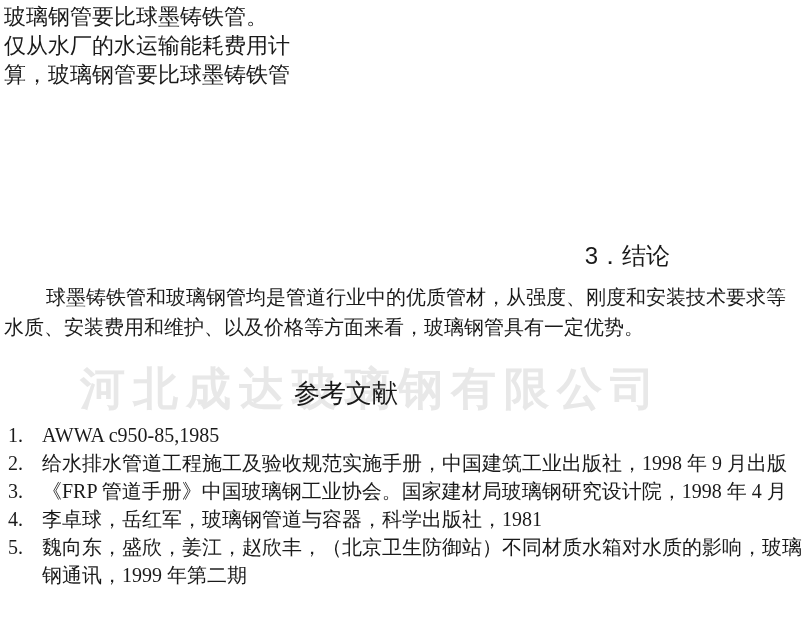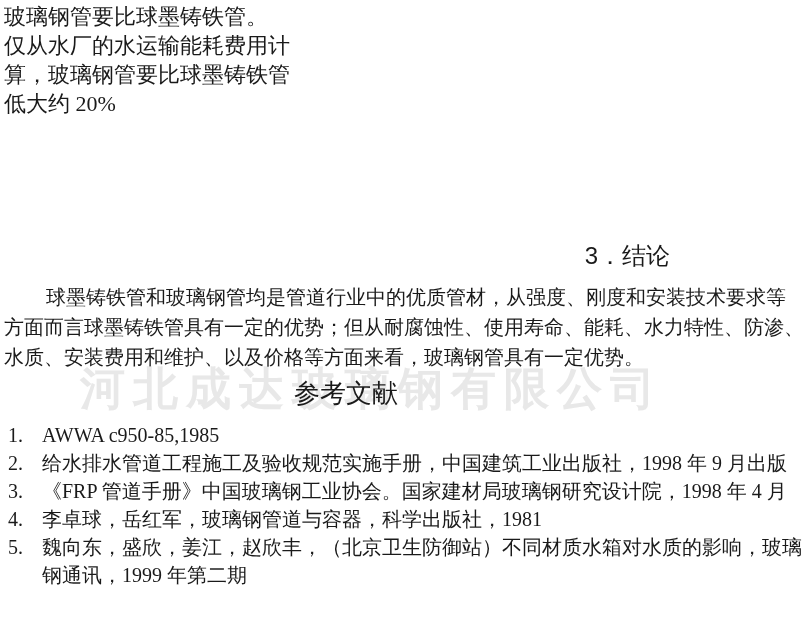--- a/index.html
+++ b/index.html
@@ -106,28 +106,26 @@
 <div class="page">
 
   <div class="watermark" style="color: rgb(232, 232, 232);">河北成达玻璃钢有限公司</div>
 
   <div class="content">
 
     <div class="intro">
       <div class="line">玻璃钢管要比球墨铸铁管。</div>
       <div class="line">仅从水厂的水运输能耗费用计</div>
       <div class="line">算，玻璃钢管要比球墨铸铁管</div>
-      <div class="line">低大约 20%</div>
     </div>
 
     <div class="h-conclusion">3．结论</div>
 
     <div class="conclusion">
       <div class="line indent">球墨铸铁管和玻璃钢管均是管道行业中的优质管材，从强度、刚度和安装技术要求等</div>
-      <div class="line">方面而言球墨铸铁管具有一定的优势；但从耐腐蚀性、使用寿命、能耗、水力特性、防渗、</div>
       <div class="line">水质、安装费用和维护、以及价格等方面来看，玻璃钢管具有一定优势。</div>
     </div>
 
     <div class="h-references">参考文献</div>
 
     <div class="references">
 
       <div class="ref-item">
         <span class="ref-num">1.</span>
         <div class="ref-lines">

